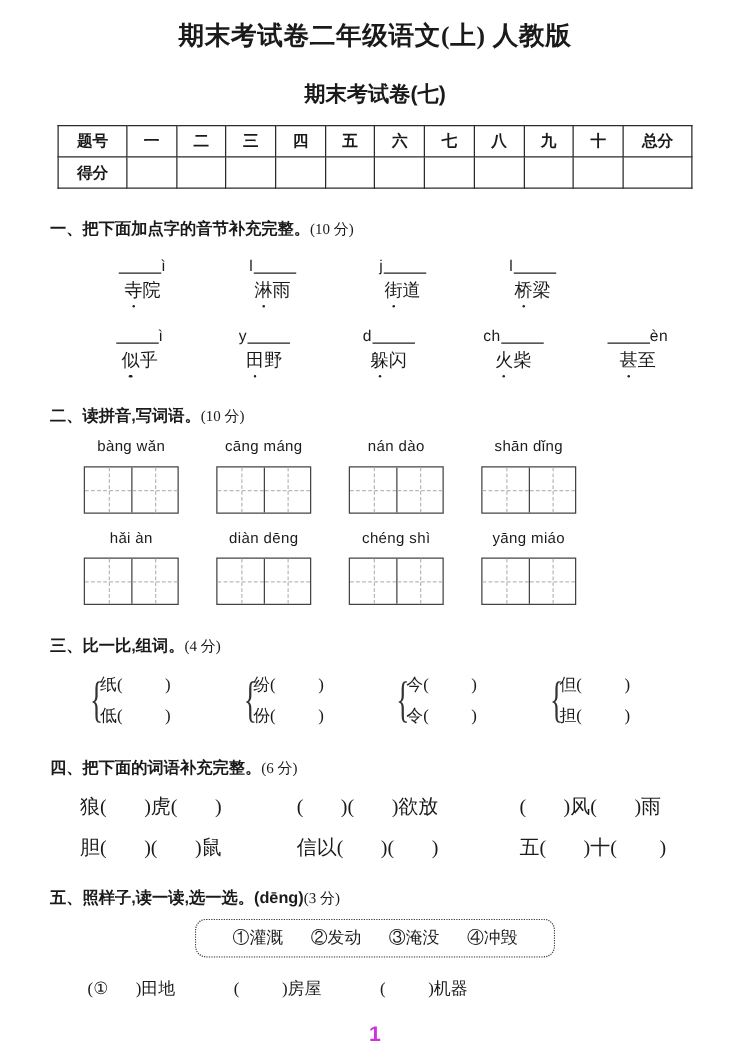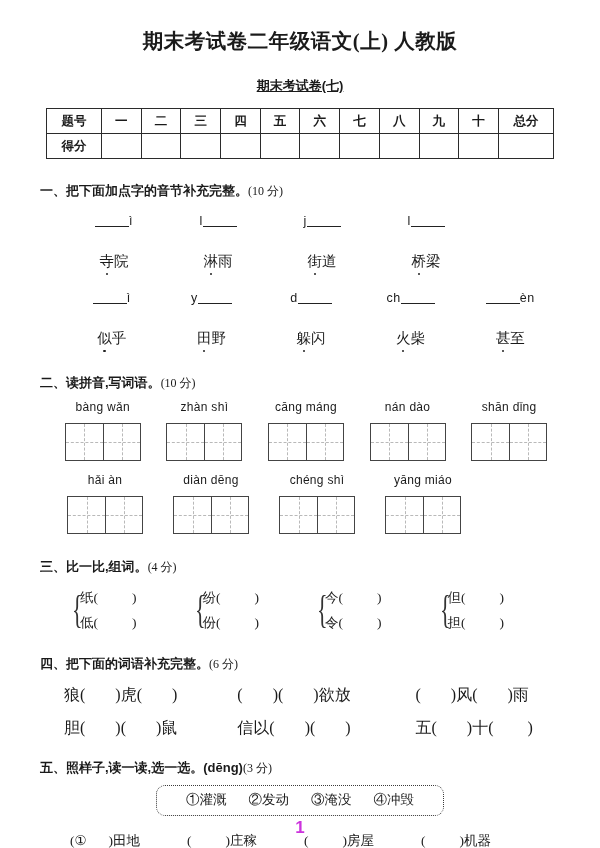--- a/index.html
+++ b/index.html
@@ -24,31 +24,30 @@
     padding: 0 40px;
   }
 
   
   .doc-title {
     text-align: center;
     font-size: 20.5px;
     font-weight: bold;
     letter-spacing: 0.5px;
     margin: 0;
-    padding-top: 27px;
+    padding-top: 14px;
     font-family: "Liberation Serif", "DejaVu Serif", serif;
   }
   .doc-subtitle {
     text-align: center;
-    font-size: 13px;
+    font-size: 17px;
     font-weight: bold;
     margin: 0;
     padding-top: 22px;
     font-family: "Liberation Sans", "DejaVu Sans", sans-serif;
-    text-decoration: underline;
   }
 
   
   .score-table-wrap {
     margin: 13px auto 0 auto;
     width: 508px;
   }
   table.score-table {
     border-collapse: collapse;
     width: 100%;
@@ -108,21 +107,21 @@
   }
   .s1-py .blank {
     display: inline-block;
     width: 34px;
     border-bottom: 1px solid #222;
     height: 13px;
     vertical-align: -2px;
   }
   .s1-word {
     font-size: 14.5px;
-    margin-top: 21px;
+    margin-top: 0;
     font-family: Liberation Serif, serif;
     white-space: nowrap;
   }
   .s1-word .dotted {
     position: relative;
     display: inline-block;
   }
   .s1-word .dotted::after {
     content: "";
     position: absolute;
@@ -376,27 +375,20 @@
     <div class="s2-block">
       <div class="s2-row">
         <div class="s2-item">
           <div class="s2-py">bàng wǎn</div>
           <div class="grid2">
               <div class="cell"></div>
               <div class="cell"></div>
             </div>
         </div>
         <div class="s2-item">
-          <div class="s2-py">zhàn shì</div>
-          <div class="grid2">
-              <div class="cell"></div>
-              <div class="cell"></div>
-            </div>
-        </div>
-        <div class="s2-item">
           <div class="s2-py">cāng máng</div>
           <div class="grid2">
               <div class="cell"></div>
               <div class="cell"></div>
             </div>
         </div>
         <div class="s2-item">
           <div class="s2-py">nán dào</div>
           <div class="grid2">
               <div class="cell"></div>
@@ -496,21 +488,20 @@
     </div>
   </div>
 
   <div class="s5">
     <div class="sec-head"><span>五、</span><span>照样子,读一读,选一选。(dēng)</span><span class="pts">(3 分)</span></div>
 
     <div class="wordbank"><span class="wb-item">①灌溉</span><span class="wb-gap"></span><span class="wb-item">②发动</span><span class="wb-gap"></span><span class="wb-item">③淹没</span><span class="wb-gap"></span><span class="wb-item">④冲毁</span></div>
 
     <div class="s5-answers">
       <div class="ans"><span>(</span><span class="gap-sm">①</span><span>)</span><span>田地</span></div>
-      <div class="ans"><span>(</span><span class="gap-sm"></span><span>)</span><span>庄稼</span></div>
       <div class="ans"><span>(</span><span class="gap-sm"></span><span>)</span><span>房屋</span></div>
       <div class="ans"><span>(</span><span class="gap-sm"></span><span>)</span><span>机器</span></div>
     </div>
   </div>
 
   <div class="page-num" style="color: rgb(204, 51, 221);">1</div>
 
 </div>
 
 </body></html>

